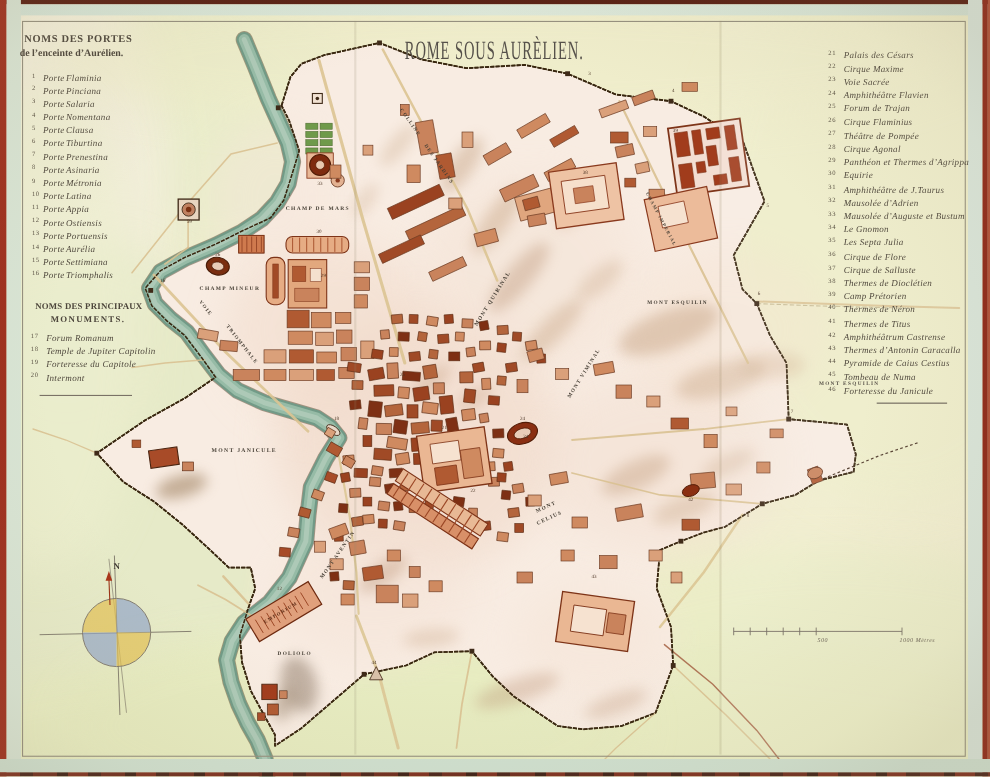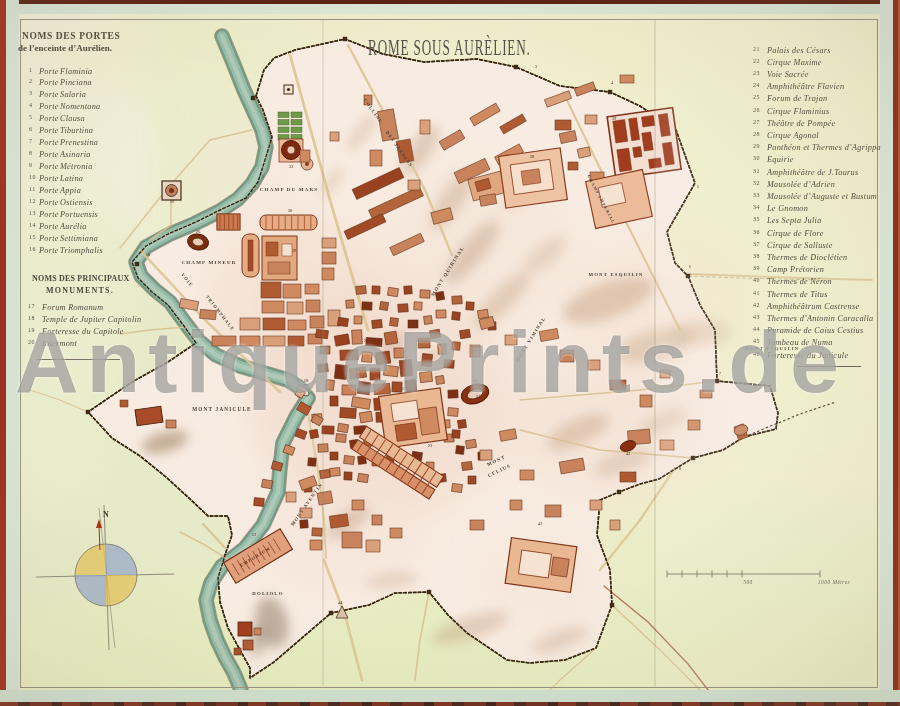--- a/index.html
+++ b/index.html
@@ -690,13 +690,12 @@
       <span class="ln" style="left:753px">45</span>
       <span class="lt" style="left:767px">Tombeau de Numa</span>
     </div>
     <div class="lr" style="top:350.5px">
       <span class="ln" style="left:753px">46</span>
       <span class="lt" style="left:767px">Forteresse du Janicule</span>
     </div>
 <div style="position:absolute;left:797px;top:366px;width:64px;border-top:1px solid #6a6258"></div>
 
 <div style="position:absolute;left:0;top:0;width:900px;height:706px;background:radial-gradient(ellipse 620px 480px at 46% 48%, rgba(0,0,0,0) 60%, rgba(170,150,110,0.10) 88%, rgba(150,130,95,0.16) 100%);pointer-events:none"></div>
-<div style="position:absolute;left:15px;top:311px;font-family:'Liberation Sans',sans-serif;font-weight:bold;font-size:88px;color:rgba(104,103,96,0.48);letter-spacing:8px;white-space:nowrap;text-shadow:0 0 3px rgba(255,255,255,0.7)">AntiquePrints.de</div>
 </div>
 </body></html>

